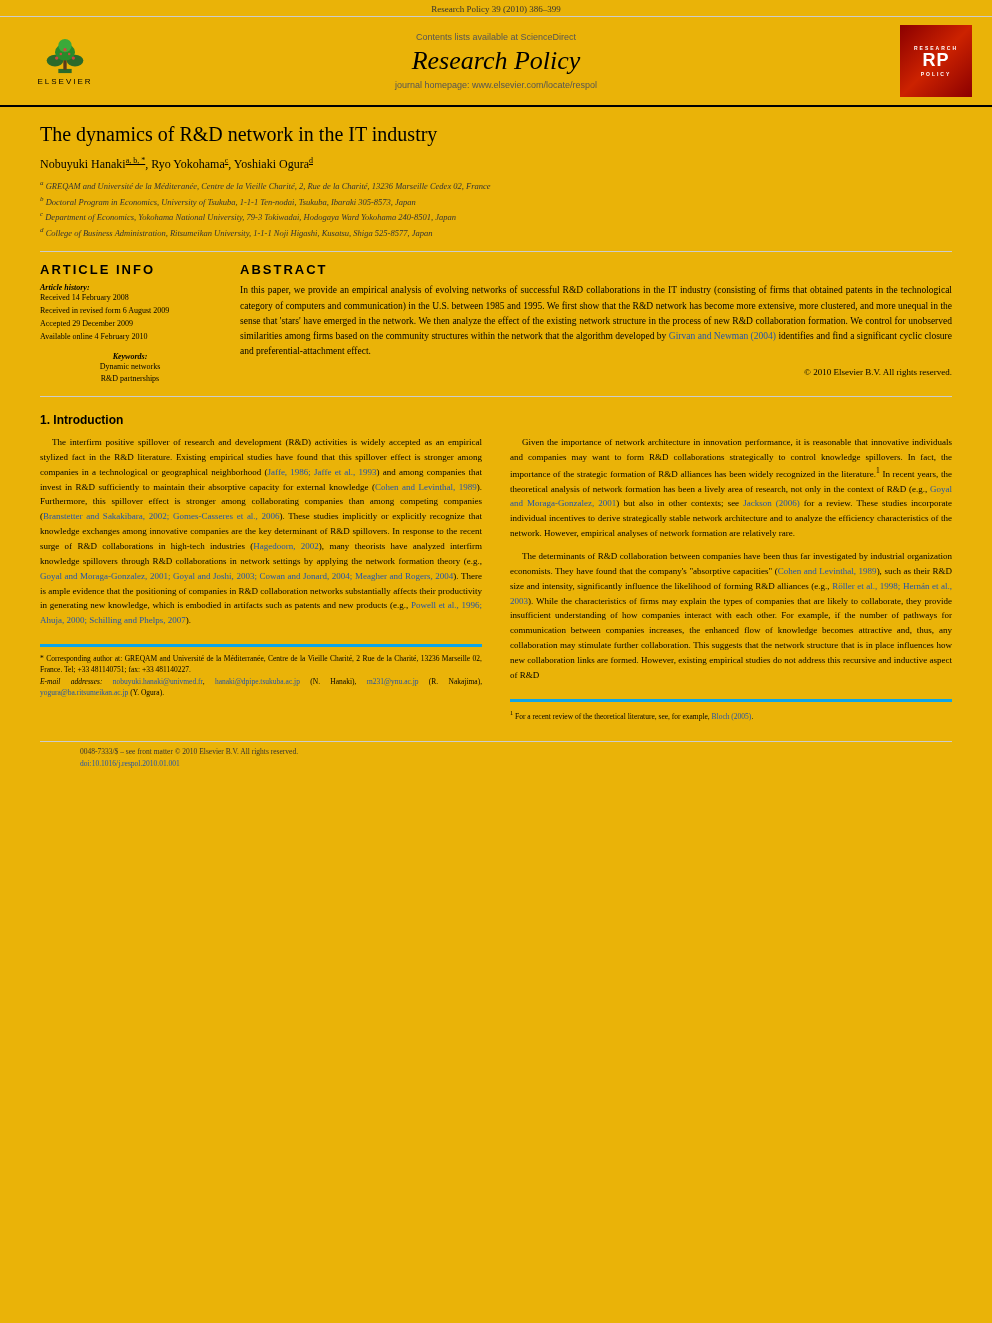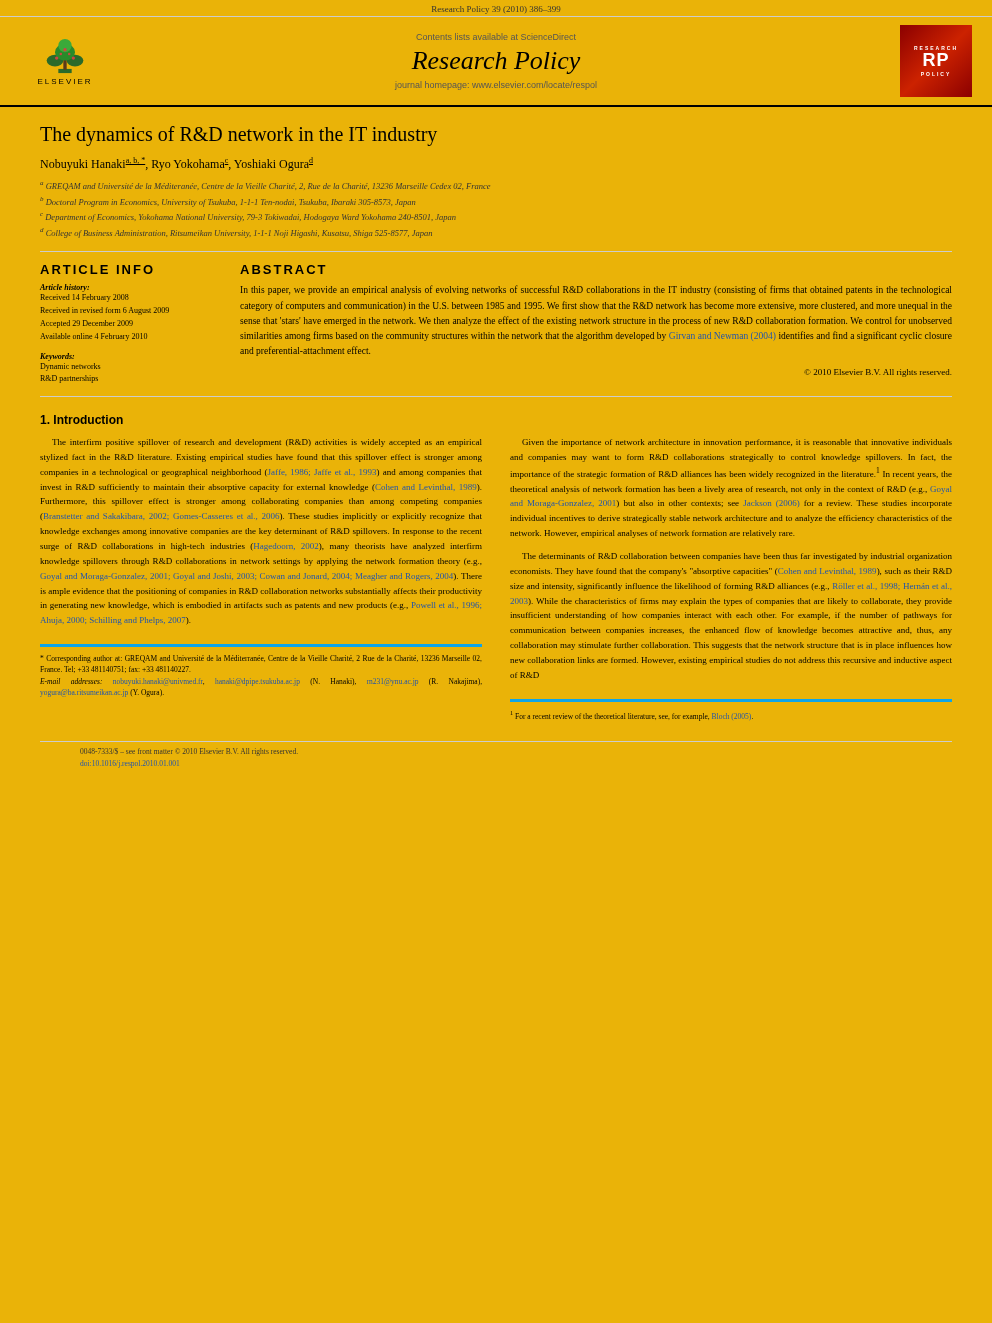--- a/index.html
+++ b/index.html
@@ -206,20 +206,21 @@
     }
 
     .info-text {
       font-size: 8px;
       color: #000;
       line-height: 1.6;
     }
 
     .keywords-section {
       margin-top: 8px;
+      text-align: center;
     }
 
     
     .abstract-text {
       font-size: 9.5px;
       color: #000;
       line-height: 1.6;
       text-align: justify;
     }
 

